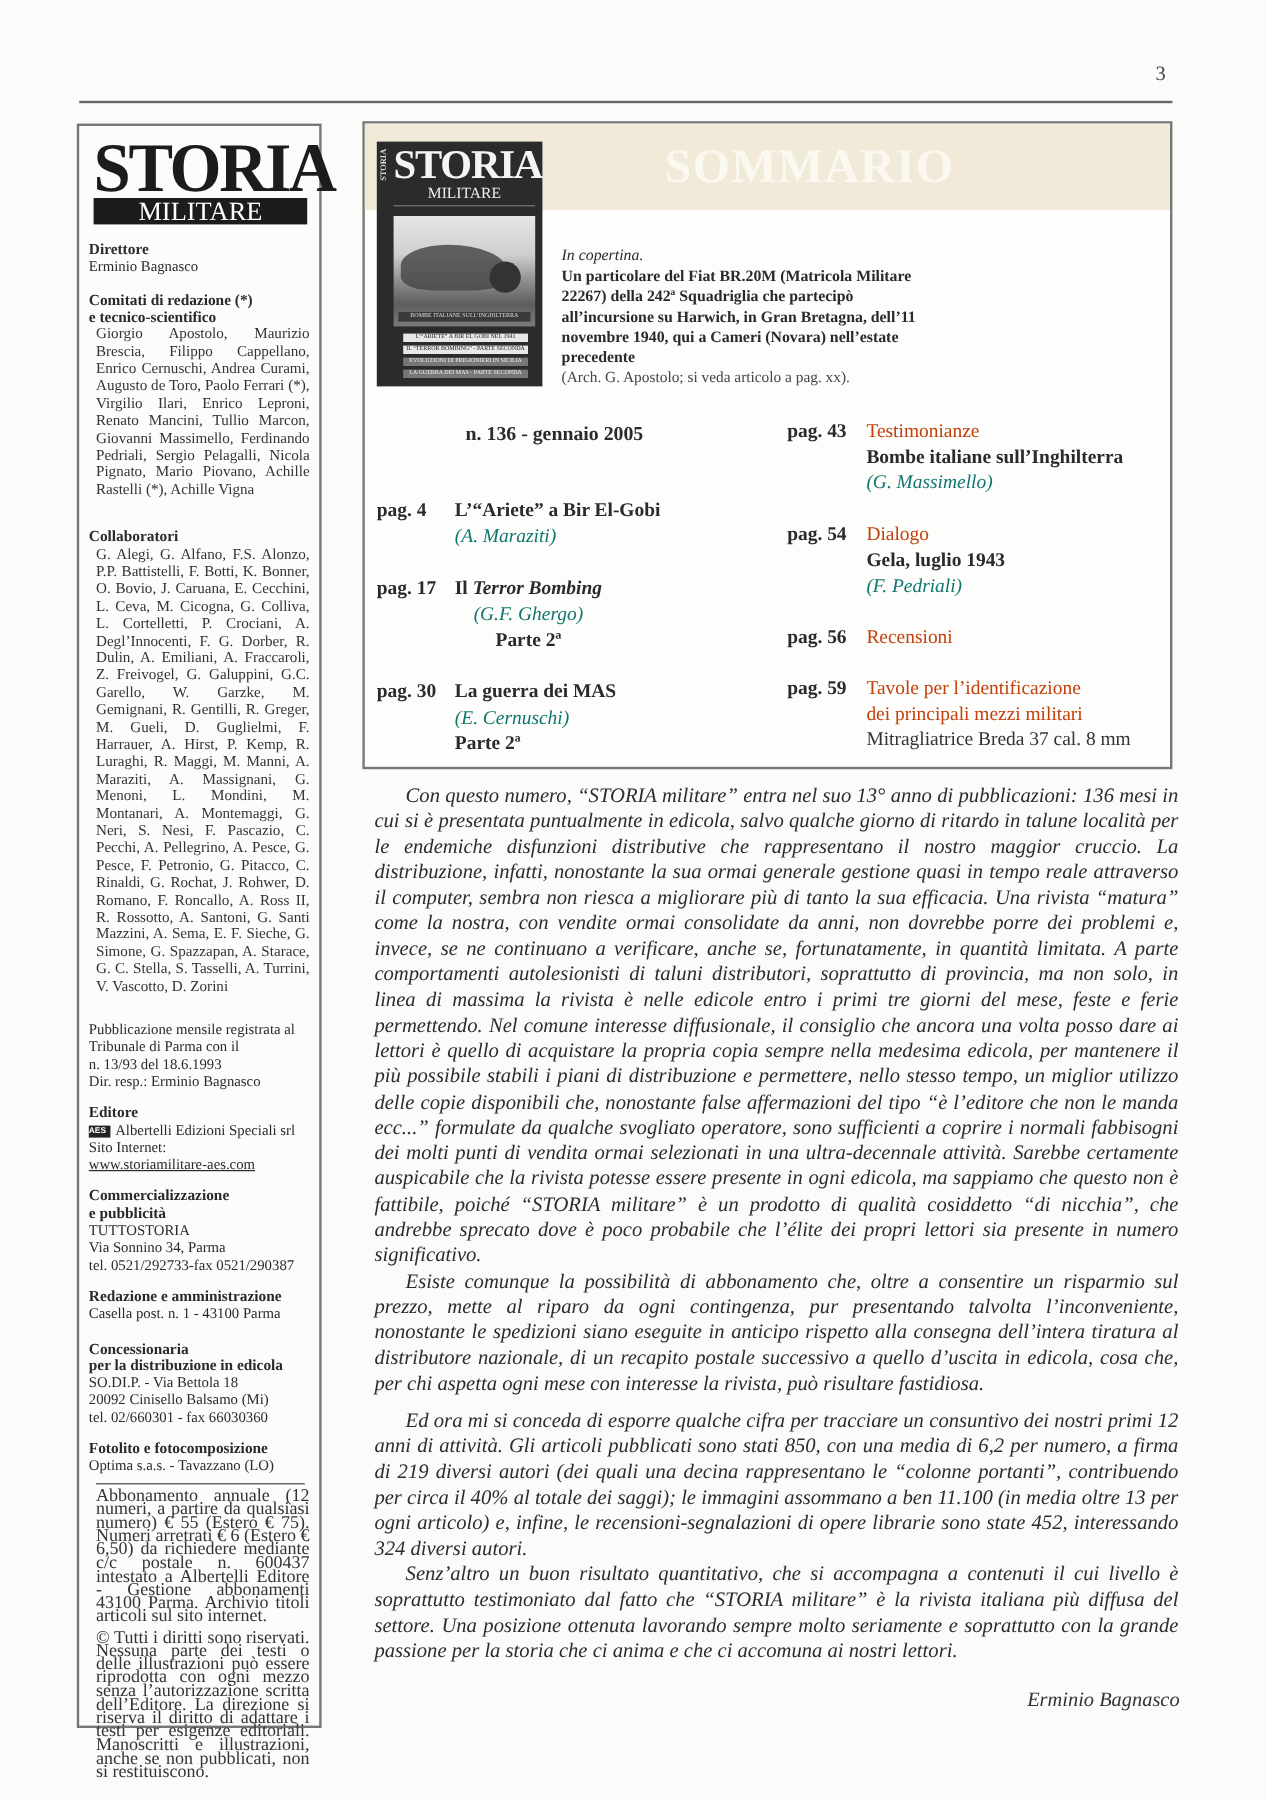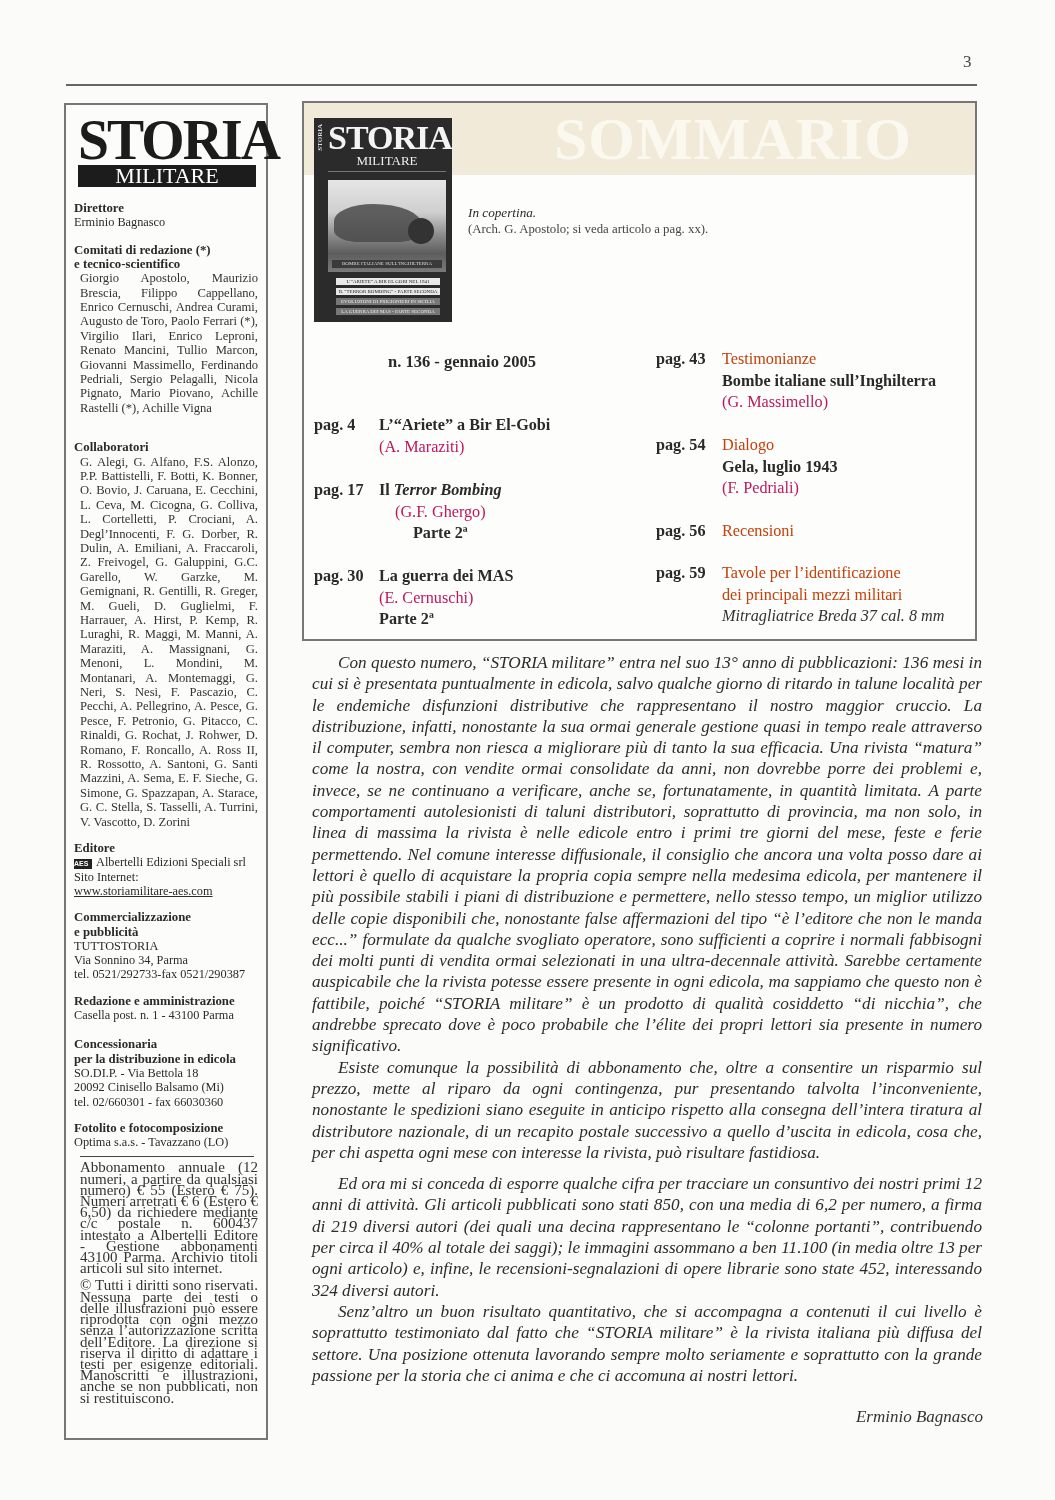--- a/index.html
+++ b/index.html
@@ -37,21 +37,21 @@
 
   
   .sommario {
     position: absolute; left: 302px; top: 101px; width: 675px; height: 540px;
     border: 2px solid #777; box-sizing: border-box; background: #fdfdfb;
   }
   .sommario-band {
     position: absolute; left: 0; top: 0; width: 671px; height: 72px; background: #f1ead8;
   }
   .sommario-title {
-    position: absolute; left: 250px; top: 6px; font-size: 60px; font-weight: bold; color: #fbf8f0;
+    position: absolute; left: 250px; top: 6px; font-size: 40px; font-weight: bold; color: #fbf8f0;
     letter-spacing: 1px; line-height: 60px;
   }
   .cover {
     position: absolute; left: 10px; top: 15px; width: 138px; height: 204px; background: #2b2b2b;
   }
   .cover-side { position: absolute; left: 2px; top: 6px; width: 8px; color: #ddd; font-size: 7px; writing-mode: vertical-rl; transform: rotate(180deg); font-weight: bold; }
   .cover-storia { position: absolute; left: 14px; top: 4px; color: #f4f4f4; font-weight: bold; font-size: 34px; letter-spacing: -1px; line-height: 32px; }
   .cover-militare { position: absolute; left: 14px; top: 36px; width: 118px; text-align: center; color: #eee; font-size: 13px; line-height: 14px; }
   .cover-strip { position: absolute; left: 14px; top: 53px; width: 118px; height: 4px; border-top: 1px solid #777; }
   .cover-photo {
@@ -70,23 +70,23 @@
   .caption { position: absolute; left: 164px; top: 101px; width: 300px; font-size: 13.2px; line-height: 17px; color: #2a2a2a; }
   .caption .cap-intro { font-style: italic; }
   .caption .cap-bold { font-weight: bold; }
   .caption .cap-credit { font-size: 12.8px; color: #444; }
 
   .issue-label { position: absolute; left: 84px; top: 249px; font-weight: bold; font-size: 16.5px; }
   .toc-item { position: absolute; font-size: 16.2px; line-height: 21.5px; }
   .toc-page { position: absolute; left: 0; top: 0; font-weight: bold; white-space: nowrap; }
   .toc-body { position: absolute; top: 0; white-space: nowrap; }
   .toc-title { font-weight: bold; }
-  .toc-author { color: #be185d; }
+  .toc-author { font-style: italic; color: #0f766e; }
   .toc-kicker { color: #c2410c; }
-  .toc-sub { font-style: italic; color: #333; }
+  .toc-sub { color: #333; }
 
   
   .editorial {
     position: absolute; left: 312px; top: 652px; width: 670px;
     font-style: italic; font-size: 17.2px; line-height: 21.3px; color: #2c2c2c; text-align: justify;
   }
   .editorial p { margin: 0; text-indent: 26px; }
   .editorial p.gap { margin-top: 10px; }
   .signature { position: absolute; right: 72px; top: 1407px; font-style: italic; font-size: 17px; color: #333; }
 </style>
@@ -111,20 +111,26 @@
     <div class="mh-head">Comitati di redazione (*)</div>
     <div class="mh-head">e tecnico-scientifico</div>
   </div>
   <div class="mh-just">Giorgio Apostolo, Maurizio Brescia, Filippo Cappellano, Enrico Cernuschi, Andrea Curami, Augusto de Toro, Paolo Ferrari (*), Virgilio Ilari, Enrico Leproni, Renato Mancini, Tullio Marcon, Giovanni Massimello, Ferdinando Pedriali, Sergio Pelagalli, Nicola Pignato, Mario Piovano, Achille Rastelli (*), Achille Vigna</div>
 
   <div class="mh-block" style="margin-top:25px;">
     <div class="mh-head">Collaboratori</div>
   </div>
   <div class="mh-just">G. Alegi, G. Alfano, F.S. Alonzo, P.P. Battistelli, F. Botti, K. Bonner, O. Bovio, J. Caruana, E. Cecchini, L. Ceva, M. Cicogna, G. Colliva, L. Cortelletti, P. Crociani, A. Degl’Innocenti, F. G. Dorber, R. Dulin, A. Emiliani, A. Fraccaroli, Z. Freivogel, G. Galuppini, G.C. Garello, W. Garzke, M. Gemignani, R. Gentilli, R. Greger, M. Gueli, D. Guglielmi, F. Harrauer, A. Hirst, P. Kemp, R. Luraghi, R. Maggi, M. Manni, A. Maraziti, A. Massignani, G. Menoni, L. Mondini, M. Montanari, A. Montemaggi, G. Neri, S. Nesi, F. Pascazio, C. Pecchi, A. Pellegrino, A. Pesce, G. Pesce, F. Petronio, G. Pitacco, C. Rinaldi, G. Rochat, J. Rohwer, D. Romano, F. Roncallo, A. Ross II, R. Rossotto, A. Santoni, G. Santi Mazzini, A. Sema, E. F. Sieche, G. Simone, G. Spazzapan, A. Starace, G. C. Stella, S. Tasselli, A. Turrini, V. Vascotto, D. Zorini</div>
 
+  <div class="mh-block" style="margin-top:22px;">
+    <div>Pubblicazione mensile registrata al</div>
+    <div>Tribunale di Parma con il</div>
+    <div>n. 13/93 del 18.6.1993</div>
+    <div>Dir. resp.: Erminio Bagnasco</div>
+  </div>
 
   <div class="mh-block" style="margin-top:12px;">
     <div class="mh-head">Editore</div>
     <div><span class="aes-logo">AES</span><span>Albertelli Edizioni Speciali srl</span></div>
     <div>Sito Internet:</div>
     <div class="mh-link">www.storiamilitare-aes.com</div>
   </div>
 
   <div class="mh-block" style="margin-top:12px;">
     <div class="mh-head">Commercializzazione</div>
@@ -173,20 +179,21 @@
       <div class="cover-photo-cap">BOMBE ITALIANE SULL’INGHILTERRA</div>
     </div>
     <div class="cover-line cl1">L’“ARIETE” A BIR EL GOBI NEL 1941</div>
     <div class="cover-line cl2">IL “TERROR BOMBING” - PARTE SECONDA</div>
     <div class="cover-line cl3">EVOLUZIONI DI PRIGIONIERI IN SICILIA</div>
     <div class="cover-line cl4">LA GUERRA DEI MAS - PARTE SECONDA</div>
   </div>
 
   <div class="caption">
     <div class="cap-intro">In copertina.</div>
+    <div class="cap-bold">Un particolare del Fiat BR.20M (Matricola Militare 22267) della 242ª Squadriglia che partecipò all’incursione su Harwich, in Gran Bretagna, dell’11 novembre 1940, qui a Cameri (Novara) nell’estate precedente</div>
     <div class="cap-credit">(Arch. G. Apostolo; si veda articolo a pag. xx).</div>
   </div>
 
   <div class="issue-label">n. 136 - gennaio 2005</div>
 
   <div class="toc-item" style="left:10px; top:312px;">
     <span class="toc-page">pag. 4</span>
     <div class="toc-body" style="left:65px;">
       <div class="toc-title">L’“Ariete” a Bir El-Gobi</div>
       <div class="toc-author">(A. Maraziti)</div>

